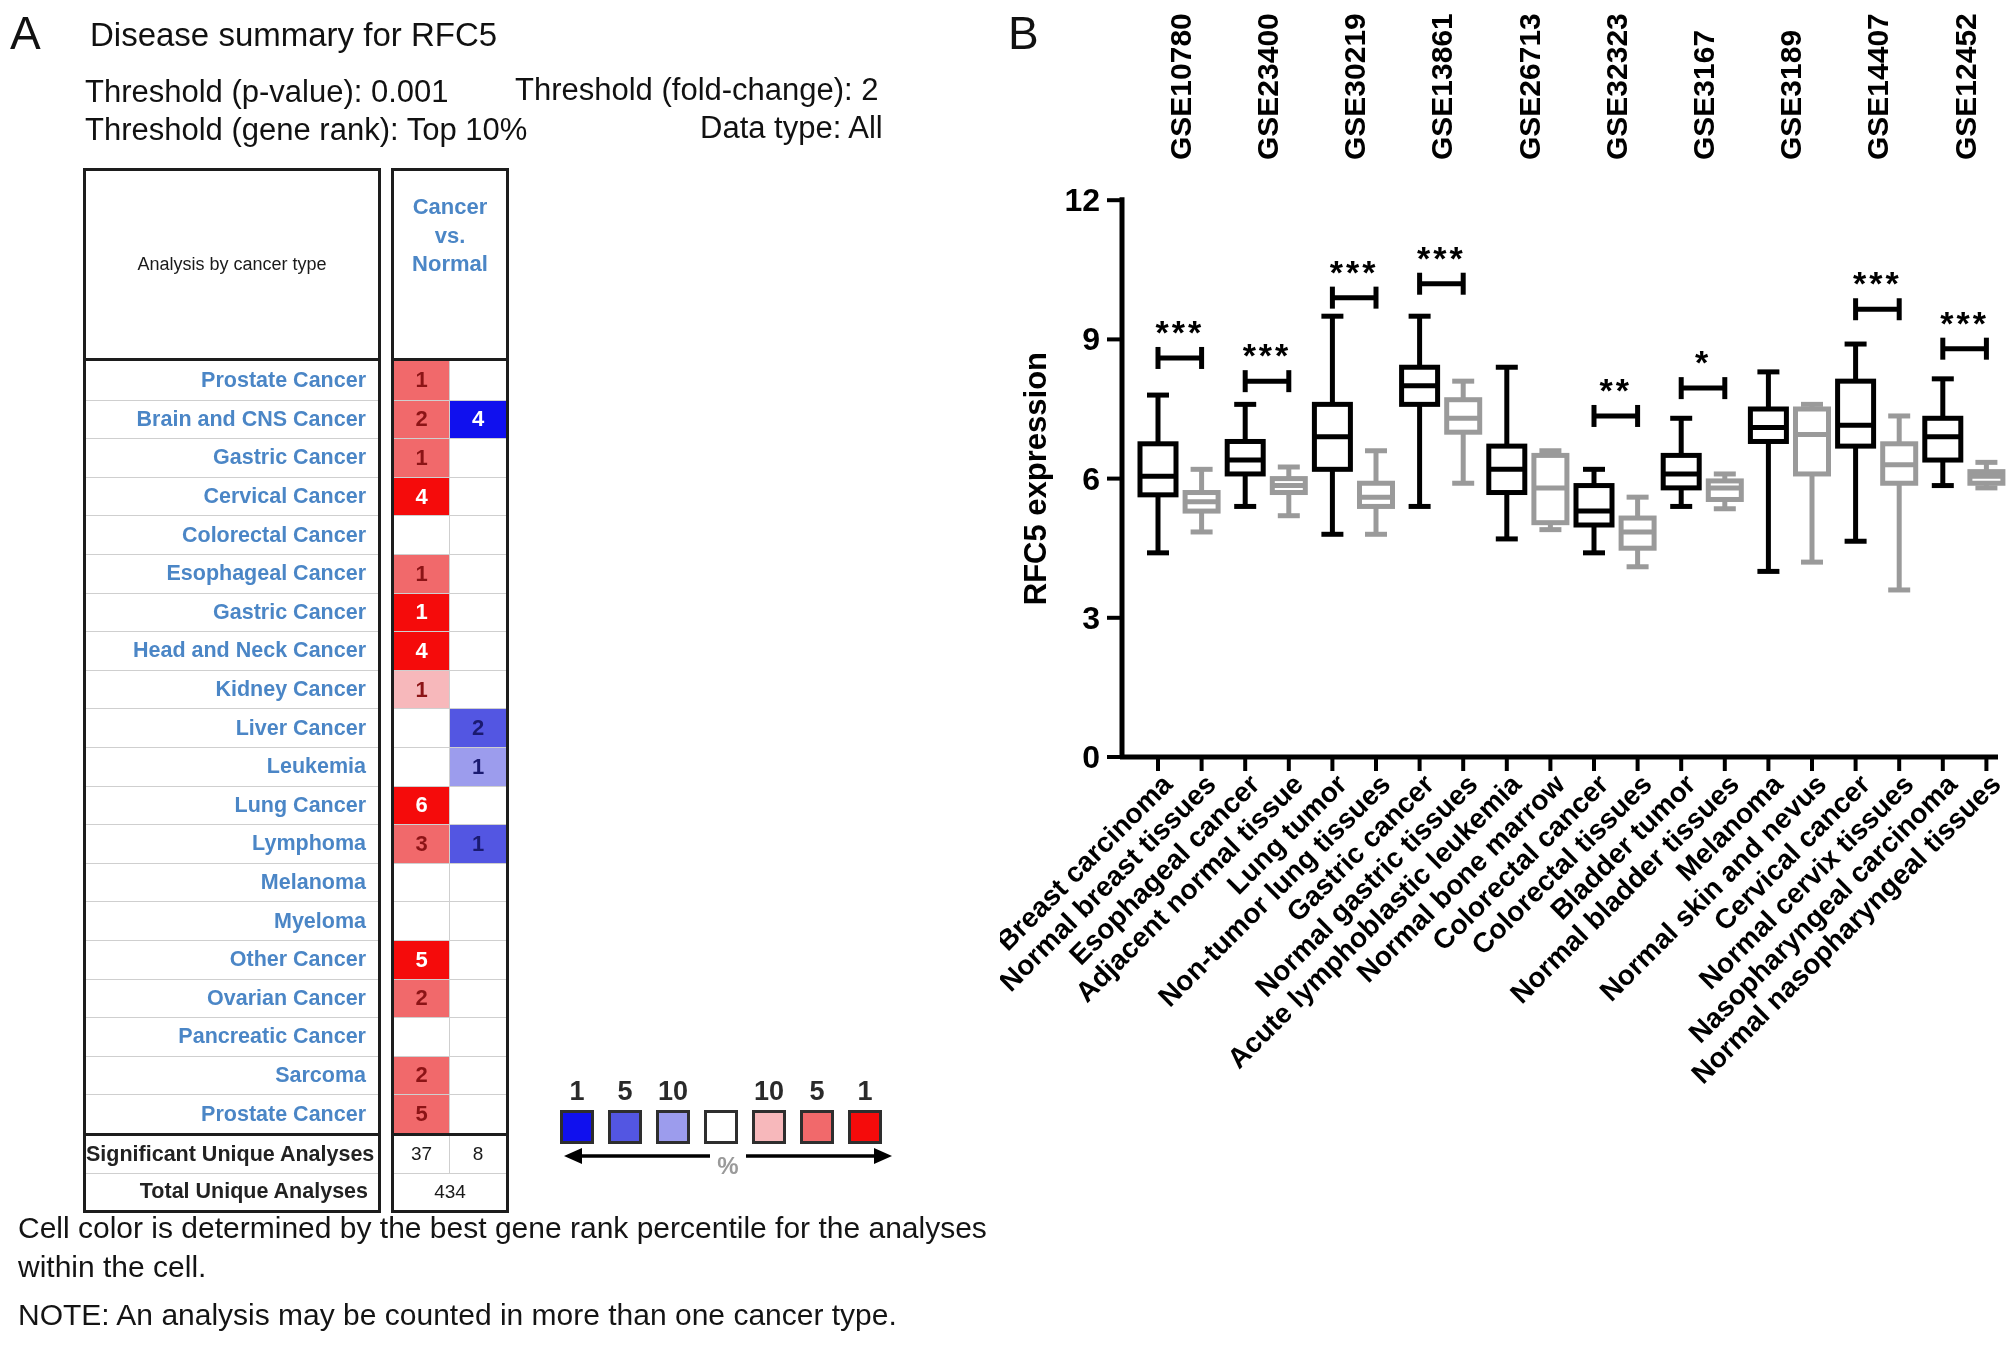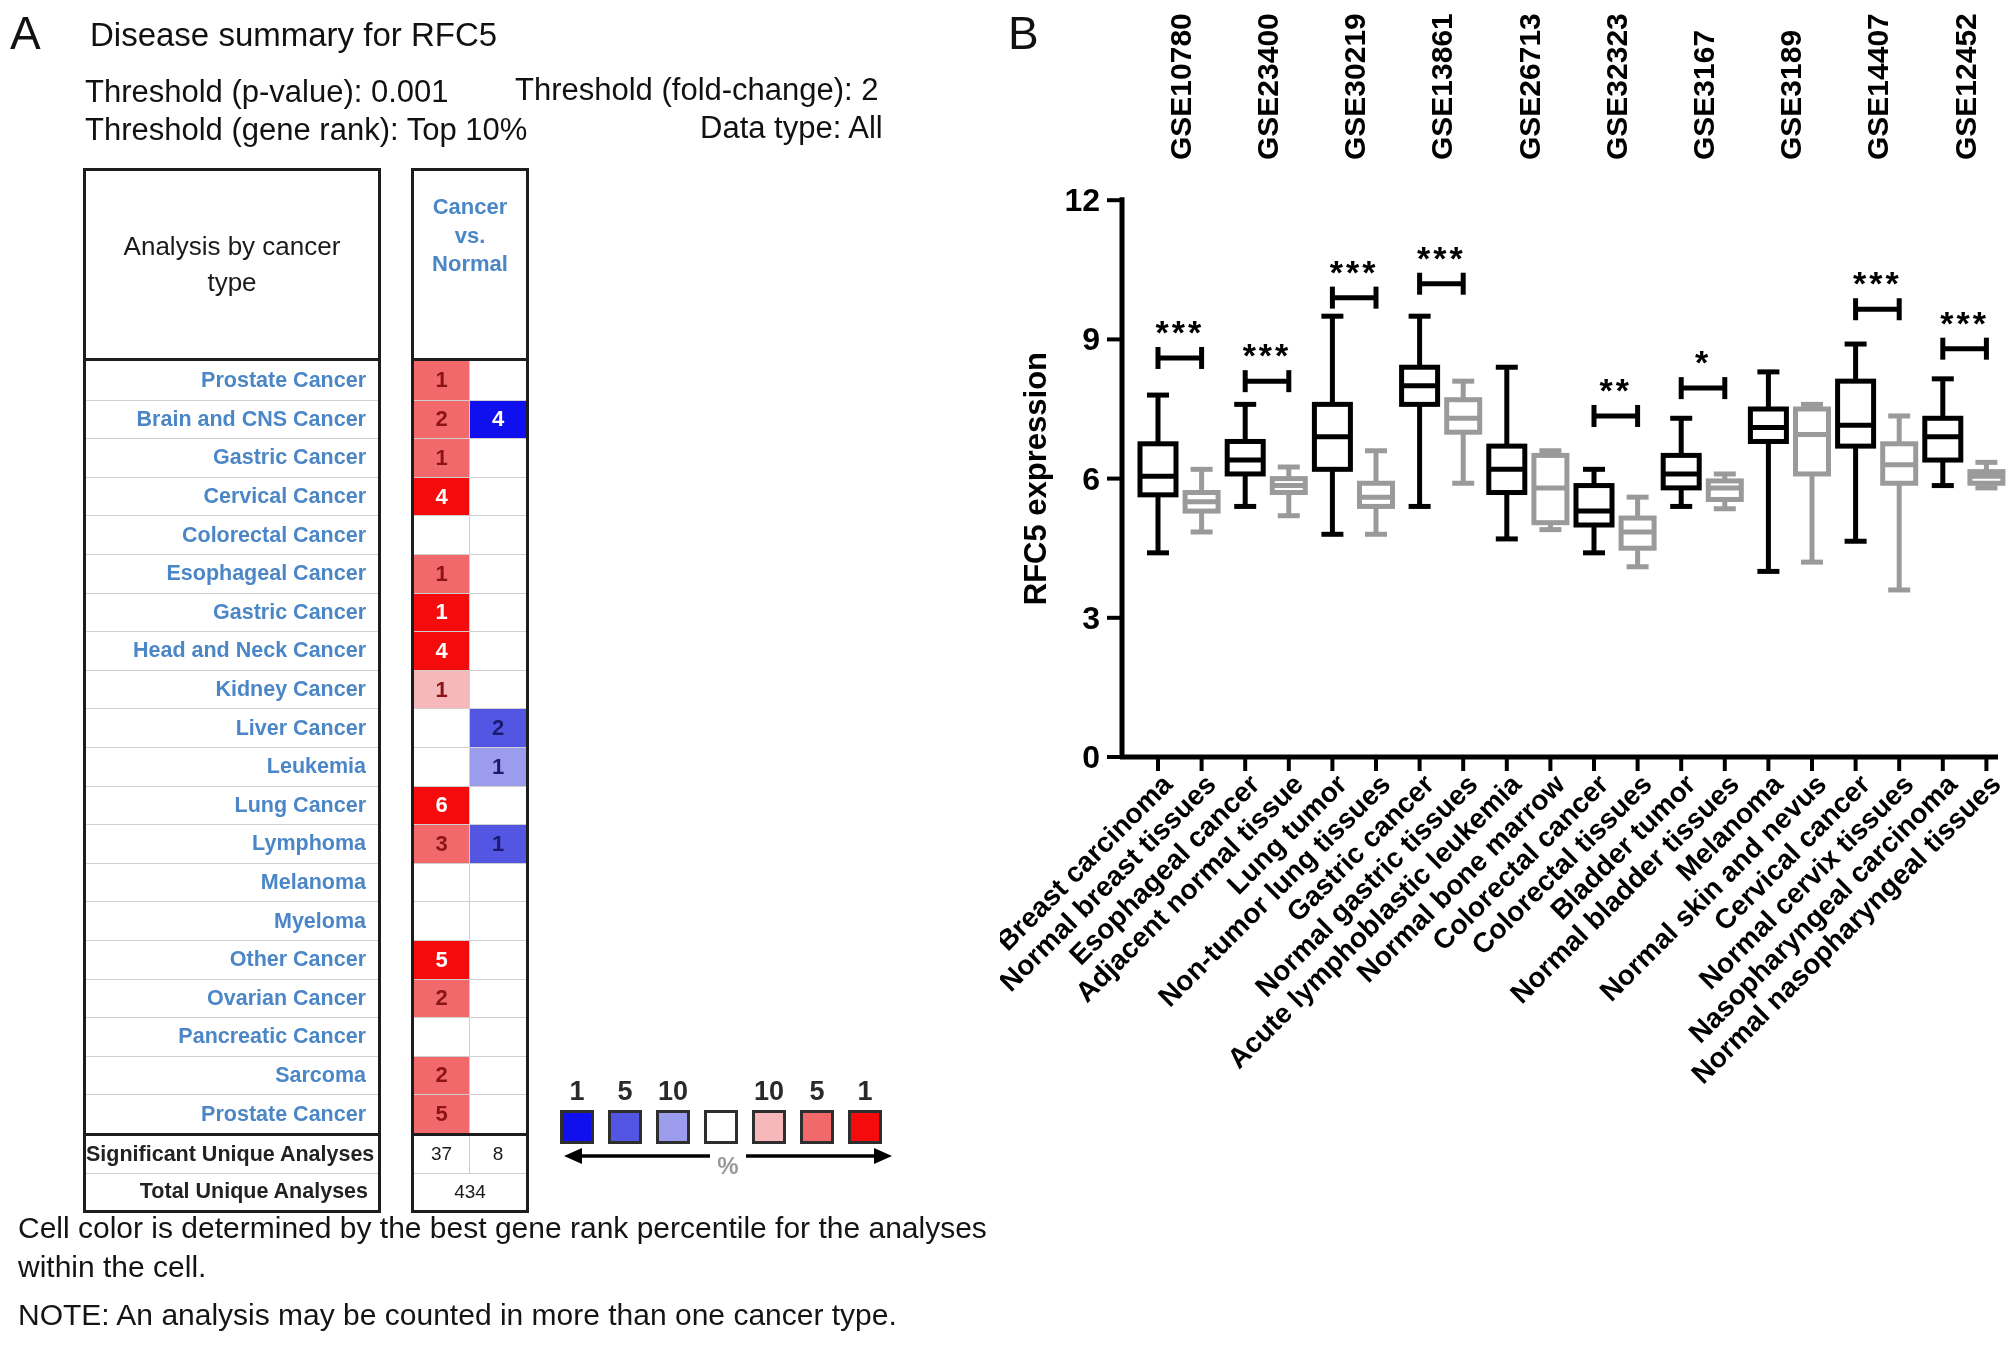--- a/index.html
+++ b/index.html
@@ -12,24 +12,24 @@
   #a-label{left:10px;top:6px;}
   #a-title{left:90px;top:16px;font-size:33px;}
   #thr-p{left:85px;top:74px;font-size:31px;}
   #thr-fc{left:515px;top:72px;font-size:31px;}
   #thr-gr{left:85px;top:112px;font-size:31px;}
   #thr-dt{left:700px;top:110px;font-size:31px;text-align:center;}
 
   
   .tbox{position:absolute;border:3px solid #1d1d1d;background:#fff;box-sizing:border-box;}
   #tbox-left{left:83px;top:168px;width:298px;height:1045px;}
-  #tbox-right{left:411px;top:168px;width:118px;height:1045px;}
+  #tbox-right{left:391px;top:168px;width:118px;height:1045px;}
   .thead{height:190px;border-bottom:3px solid #1d1d1d;box-sizing:border-box;
          display:flex;align-items:center;justify-content:center;text-align:center;
-         font-size:26px;line-height:1.35;padding:17px 28px;color:#1a1a1a;}
+         font-size:18px;line-height:1.35;padding:17px 28px;color:#1a1a1a;}
   .thead2{height:190px;border-bottom:3px solid #1d1d1d;box-sizing:border-box;
           text-align:center;color:#4b86c6;font-weight:600;font-size:22px;line-height:1.3;padding-top:22px;}
   .trow{height:38.6px;box-sizing:border-box;display:flex;align-items:center;
         justify-content:flex-end;padding-right:12px;}
   .trow + .trow{border-top:1px solid #cfcfcf;}
   .ctype{color:#4b86c6;font-weight:700;font-size:21.5px;white-space:nowrap;}
   .rrow{height:38.6px;box-sizing:border-box;display:flex;}
   .rrow + .rrow{border-top:1px solid #cfcfcf;}
   .rcell{width:50%;box-sizing:border-box;display:flex;align-items:center;justify-content:center;
          font-weight:700;font-size:22px;}

